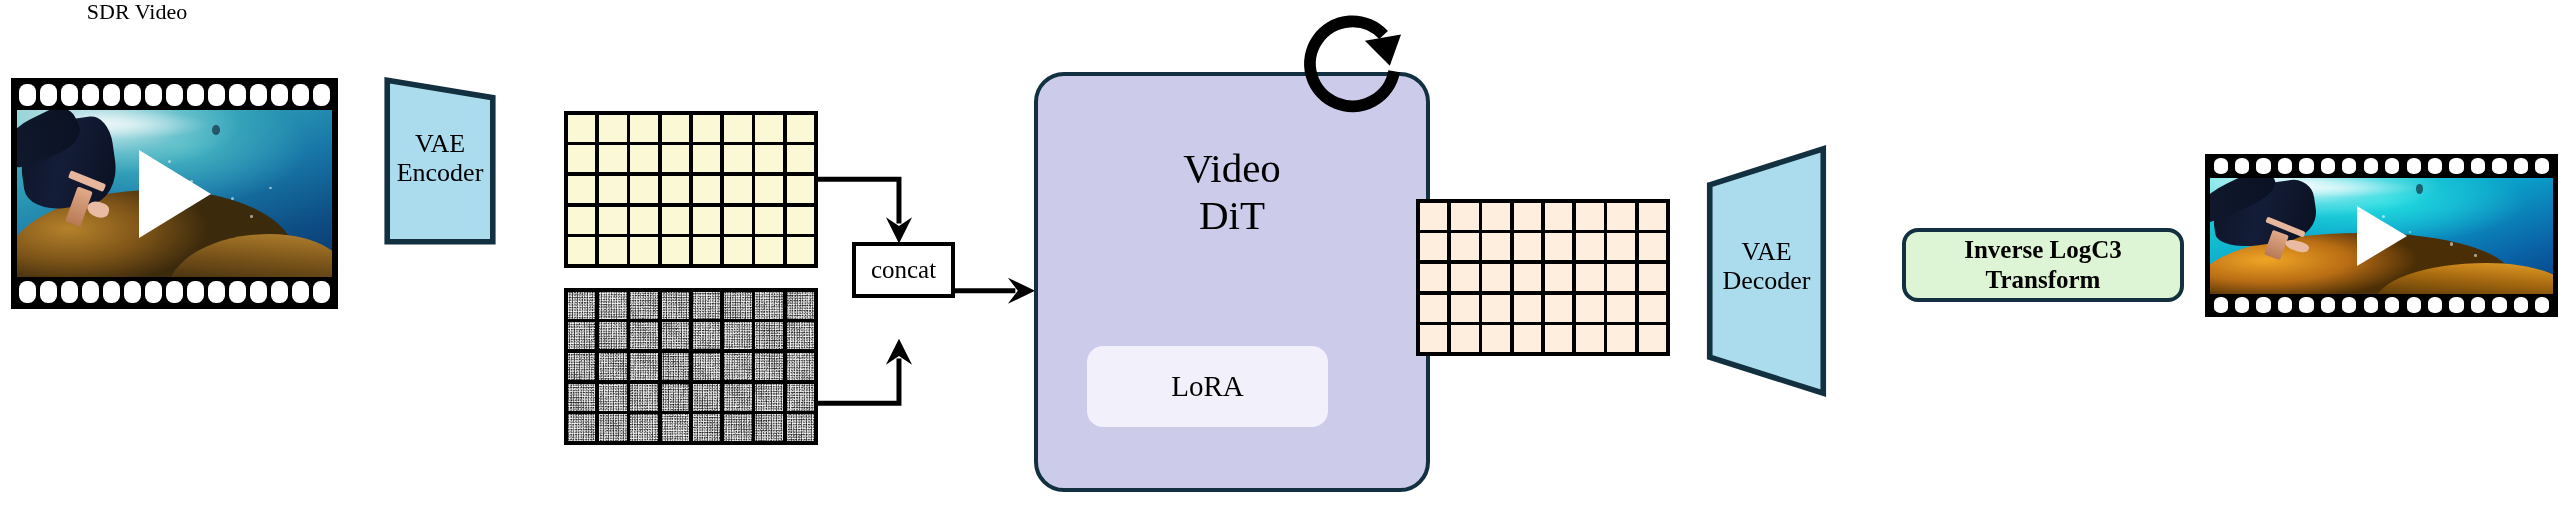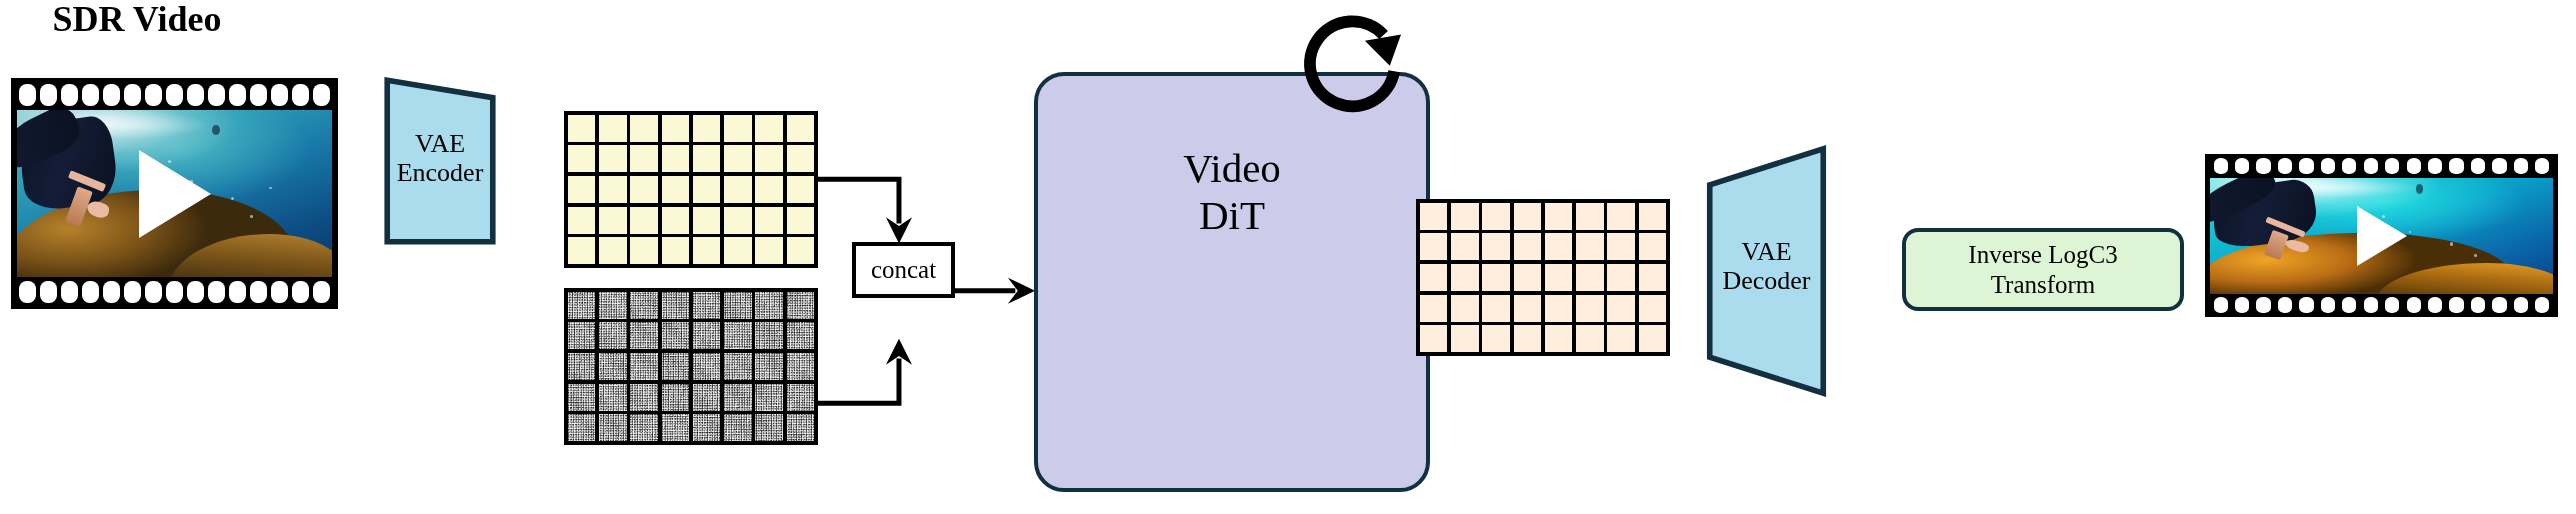--- a/index.html
+++ b/index.html
@@ -7,21 +7,21 @@
     width:2576px;height:515px;overflow:hidden;
     font-family:"Liberation Serif","DejaVu Serif",serif;
     color:#000;
   }
   #stage{position:relative;width:2576px;height:515px;background:#fff;}
 
   
   .caption{
     position:absolute;text-align:center;
     font-family:"Liberation Serif","DejaVu Serif",serif;
-    font-size:36px;line-height:1.06;color:#000;white-space:pre-line;font-weight:bold;
+    font-size:22px;line-height:1.06;color:#000;white-space:pre-line;
   }
 
   
   .film{
     position:absolute;background:#000;
     display:flex;flex-direction:column;justify-content:space-between;
     box-sizing:border-box;
   }
   .perfrow{display:flex;justify-content:space-around;align-items:center;width:100%;}
   .perf{background:#fff;border-radius:45%/35%;}
@@ -306,20 +306,21 @@
 
     <path d="M 232 226 L 330 226" fill="none" stroke="#000" stroke-width="8"></path>
     <polygon points="362,226 318,205 334,226 318,247" fill="#000"></polygon>
   </svg>
 
   <div class="concatBox" style="left:852px;top:242px;width:103px;height:56px;">concat</div>
 
   <div class="ditBox" style="left:1034px;top:72px;width:396px;height:420px;">
     <div class="ditTitle" style="top:69px;">Video
 DiT</div>
+    <div class="loraBox" style="left:49px;top:270px;width:241px;height:81px;">LoRA</div>
   </div>
 
   <svg class="conn" style="left:1290px;top:5px;width:131px;height:125px;" width="131" height="125" viewBox="0 0 210 200">
     <g>
       <path d="M 150 48 A 68 68 0 1 0 167 106" fill="none" stroke="#000" stroke-width="19" stroke-linecap="butt"></path>
       <polygon points="178 47 120 57 160 97" fill="#000"></polygon>
     </g>
   </svg>
 
   <div class="grid" style="left:1416px;top:199px;width:254px;height:157px;grid-template-columns:repeat(8,1fr);grid-template-rows:repeat(5,1fr);">
@@ -366,21 +367,21 @@
     </div>
 
   <div class="trap" style="left:1701px;top:140px;width:131px;height:262px;">
     <svg width="131" height="262" viewBox="0 0 210 420">
       <polygon points="14,72 196,14 196,406 14,348" fill="#aadcee" stroke="#12303f" stroke-width="9" stroke-linejoin="miter"></polygon>
     </svg>
     <div class="trapLabel" style="top:97px;">VAE
 Decoder</div>
   </div>
 
-  <div class="logcBox" style="left:1902px;top:228px;width:282px;height:83px;">Inverse LogC3
+  <div class="logcBox" style="left:1902px;top:228px;width:282px;height:74px;font-weight:bold;">Inverse LogC3
 Transform</div>
 
 
   <div class="film hdr" style="left:2205px;top:154px;width:353px;height:163px;padding:3.7px 5px;">
     <div class="perfrow" style="height:17.4px;">
       <span class="perf" style="width:14.3px;height:16px;"></span>
       <span class="perf" style="width:14.3px;height:16px;"></span>
       <span class="perf" style="width:14.3px;height:16px;"></span>
       <span class="perf" style="width:14.3px;height:16px;"></span>
       <span class="perf" style="width:14.3px;height:16px;"></span>

